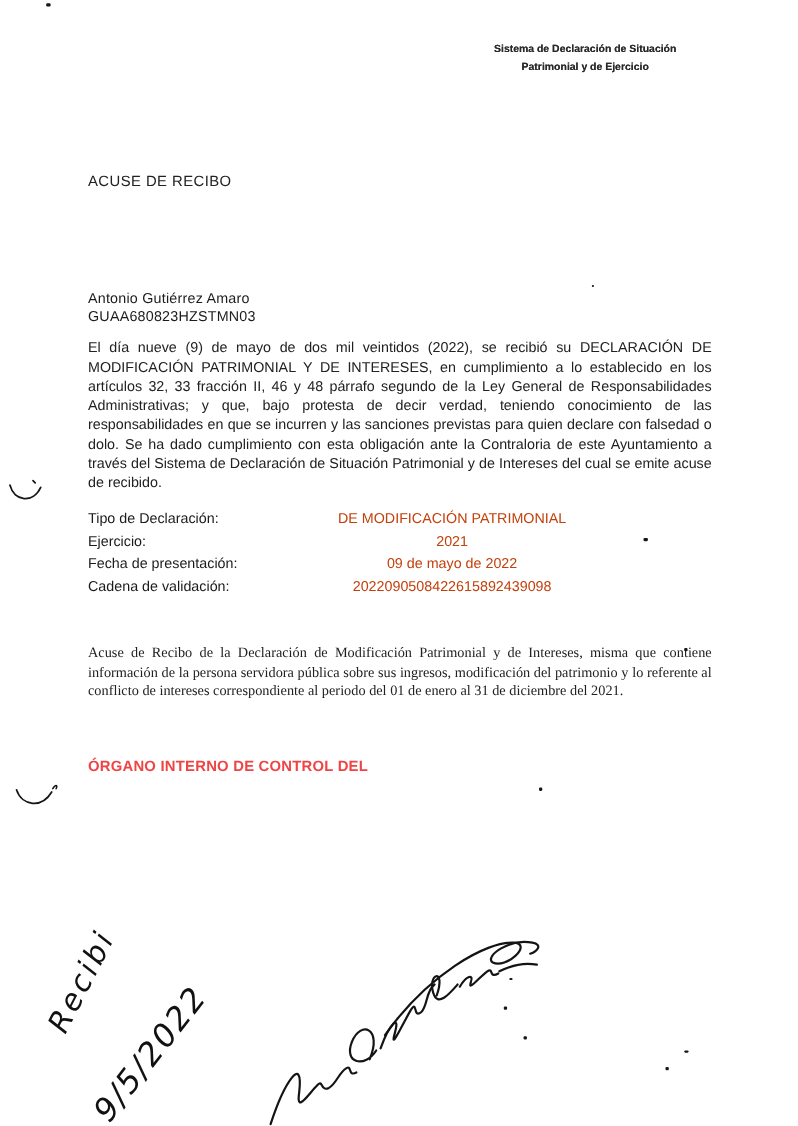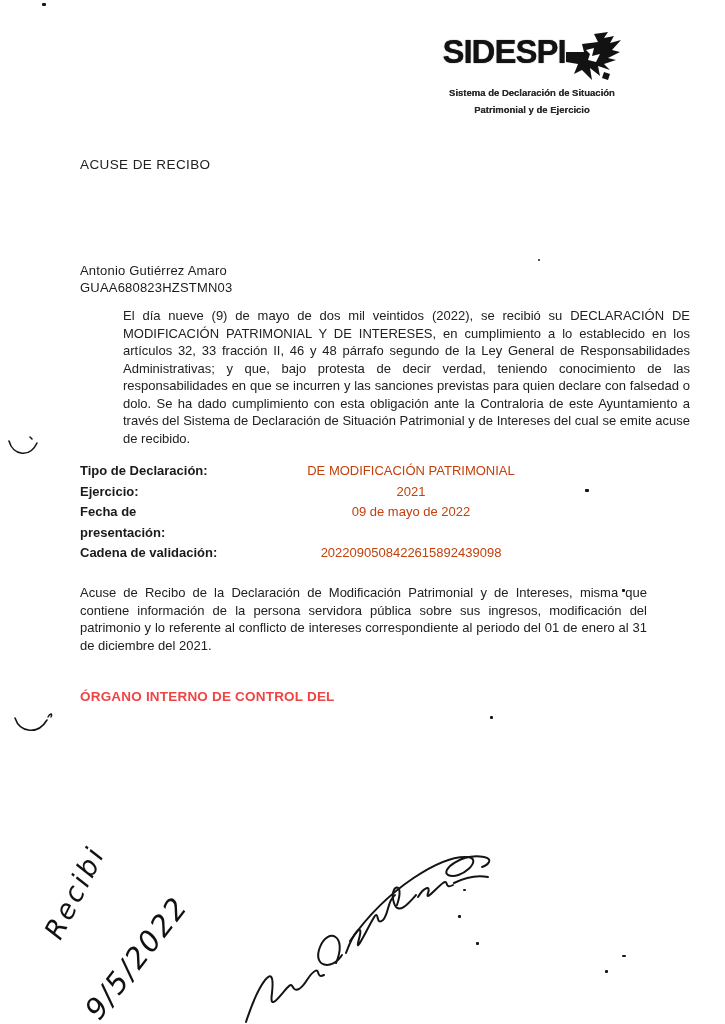--- a/index.html
+++ b/index.html
@@ -32,28 +32,28 @@
   }
   .recipient{
     position:absolute;left:80px;top:263px;
     font-size:13px;font-weight:normal;line-height:16.5px;letter-spacing:0.2px;
   }
   .para{
     position:absolute;left:80px;width:567px;
     font-size:13px;line-height:17.5px;text-align:justify;
     color:#212121;
   }
-  .para1{top:307px;margin-left:43px;}
-  .para2{top:584px;}
+  .para1{top:307px;}
+  .para2{top:584px;font-family:Liberation Serif, serif;}
   .details{
     position:absolute;left:80px;top:461px;width:520px;
     display:grid;grid-template-columns:142px auto;
     font-size:13px;line-height:20.6px;
   }
-  .details .lbl{font-weight:bold;color:#1a1a1a;}
+  .details .lbl{font-weight:normal;color:#1a1a1a;}
   .details .val{color:#c2410c;text-align:center;}
   .footer-heading{
     position:absolute;left:80px;top:689px;
     font-size:13.5px;font-weight:bold;letter-spacing:0.2px;color:#ef4444;
   }
   
   .hw{
     position:absolute;color:#111;
     font-family:"DejaVu Sans", sans-serif;
     font-style:italic;white-space:nowrap;
@@ -73,28 +73,20 @@
   .mark1{left:6px;top:434px;width:36px;height:28px;}
   .mark2{left:12px;top:708px;width:42px;height:30px;}
   .speck{position:absolute;background:#161616;border-radius:1px;}
 </style>
 </head>
 <body>
 
 <div class="page">
 
   <div class="logo">
-    <div class="logo-row">
-      <span class="logo-name">SIDESPI</span>
-      <svg class="logo-icon" viewBox="0 0 58 52">
-        <path fill="#121212" d="M2 22 L20 22 L18 14 L34 12 L30 4 L44 2 L40 8 L50 6 L46 13 L57 10 L48 20 L56 22 L44 28 L52 30 L40 34 L46 40 L34 36 L36 46 L26 38 L28 50 L18 40 L10 44 L14 34 L2 32 Z"></path>
-        <path fill="#ffffff" d="M22 20 L30 18 L28 26 L36 24 L32 32 L24 30 L26 24 Z"></path>
-        <path fill="#121212" d="M40 42 l6 2 l-2 6 l-6 -2 Z"></path>
-      </svg>
-    </div>
     <div class="logo-sub">Sistema de Declaración de Situación</div>
     <div class="logo-sub">Patrimonial y de Ejercicio</div>
   </div>
 
   <div class="doc-title">
     <div>ACUSE DE RECIBO</div>
   </div>
 
   <div class="recipient">
     <div>Antonio Gutiérrez Amaro</div>

